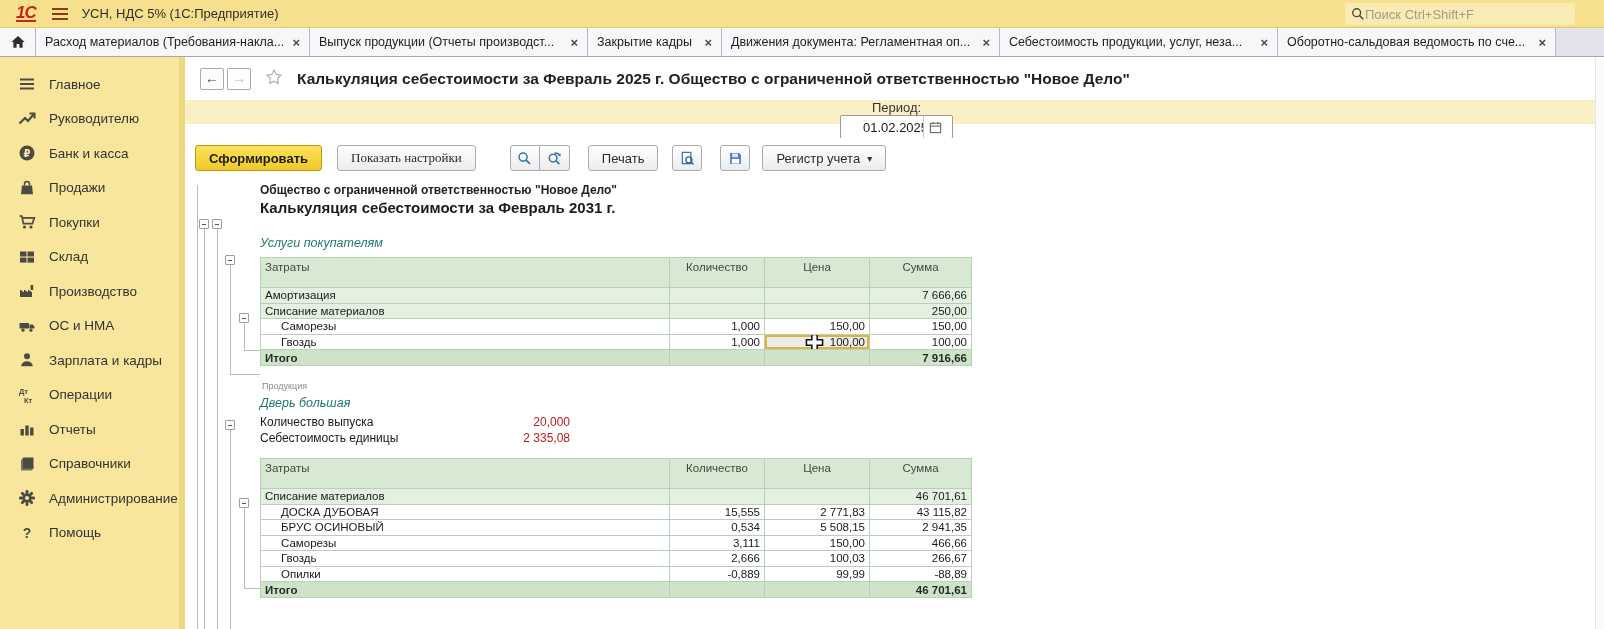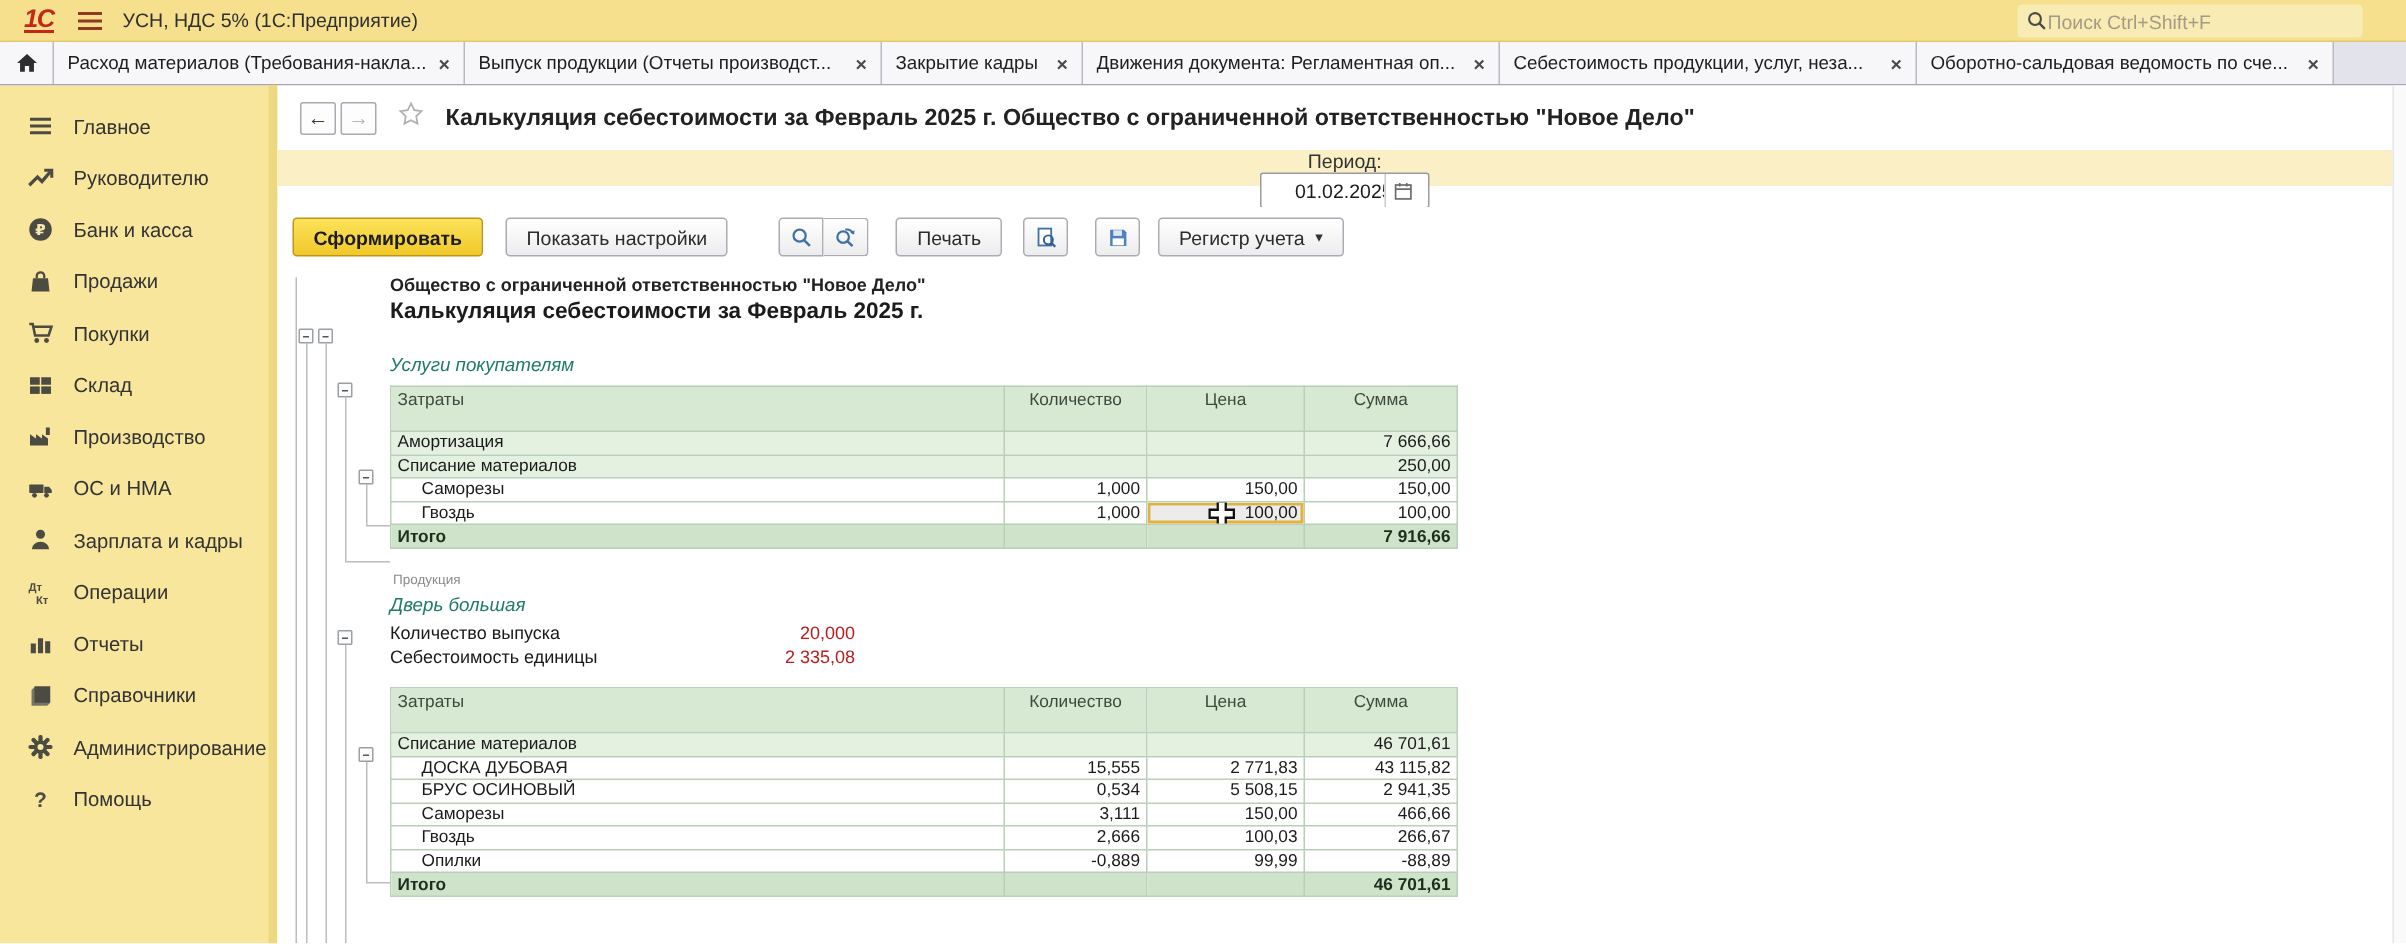--- a/index.html
+++ b/index.html
@@ -44,21 +44,21 @@
   .periodrow .plabel { margin-left:12px; font-size:13px; color:#333; }
   .dateinput { margin-left:12px; width:113px; height:24px; background:#fff; border:1px solid #9a9aa4; border-radius:2px; display:flex; align-items:center; }
   .dateinput input { border:none; outline:none; width:82px; padding-left:22px; font-size:13px; color:#1a1a1a; font-family:"Liberation Sans",sans-serif; background:transparent; }
   .calbtn { width:24px; height:22px; border-left:1px solid #c9c9cf; display:flex; align-items:center; justify-content:center; cursor:pointer; background:#fff; }
   .dash { margin-left:9px; font-size:13px; color:#333; }
   .morebtn { margin-left:14px; width:38px; height:25px; border:1px solid #b5b5bd; border-radius:3px; background:#ededef; color:#555; font-size:12px; line-height:10px; cursor:pointer; }
 
   .toolrow { position:absolute; left:0; top:81px; width:100%; height:40px; background:#fff; display:flex; align-items:center; }
   .btn { height:26px; border:1px solid #abab b3; border:1px solid #ababb3; border-radius:3px; background:linear-gradient(#ffffff,#ececee); font-size:13px; color:#2b2b2b; padding:0 13px; cursor:pointer; font-family:"Liberation Sans",sans-serif; }
   .btn.primary { margin-left:10px; background:linear-gradient(#fbe35a,#f1c829); border:1px solid #bf9612; font-weight:bold; color:#1c1c1c; }
-  .btn.settings { margin-left:15px; }
+  .btn.settings { margin-left:15px;font-family:Liberation Serif, serif; }
   .btngroup { margin-left:34px; display:flex; }
   .btngroup .ibtn:first-child { border-radius:3px 0 0 3px; }
   .btngroup .ibtn:last-child { border-radius:0 3px 3px 0; border-left:none; }
   .ibtn { width:30px; height:26px; border:1px solid #ababb3; background:linear-gradient(#ffffff,#ececee); display:flex; align-items:center; justify-content:center; cursor:pointer; border-radius:3px; }
   .btn.print { margin-left:18px; }
   .ibtn.preview { margin-left:14px; }
   .ibtn.save { margin-left:18px; }
   .btn.register { margin-left:12px; display:flex; align-items:center; gap:7px; }
   .caret { font-size:10px; color:#333; }
 
@@ -360,21 +360,21 @@
     <div class="mb" style="left:54px; top:135px"></div>
 
     <div class="vln" style="left:45px; top:252px; height:199px"></div>
     <div class="mb" style="left:40px; top:242px"></div>
 
     <div class="vln" style="left:59px; top:330px; height:80px"></div>
     <div class="hln" style="left:59px; top:410px; width:16px"></div>
     <div class="mb" style="left:54px; top:320px"></div>
 
     <div class="org-line">Общество с ограниченной ответственностью "Новое Дело"</div>
-    <div class="report-title">Калькуляция себестоимости за Февраль 2025 г.</div>
+    <div class="report-title">Калькуляция себестоимости за Февраль 2031 г.</div>
 
     <div class="section-title" style="top:58px">Услуги покупателям</div>
 
     <table class="rep" style="top:79px">
       <tbody>
           <tr class="thead">
         <td class="c-name">Затраты</td>
         <td class="c-qty">Количество</td>
         <td class="c-price">Цена</td>
         <td class="c-sum">Сумма</td>

